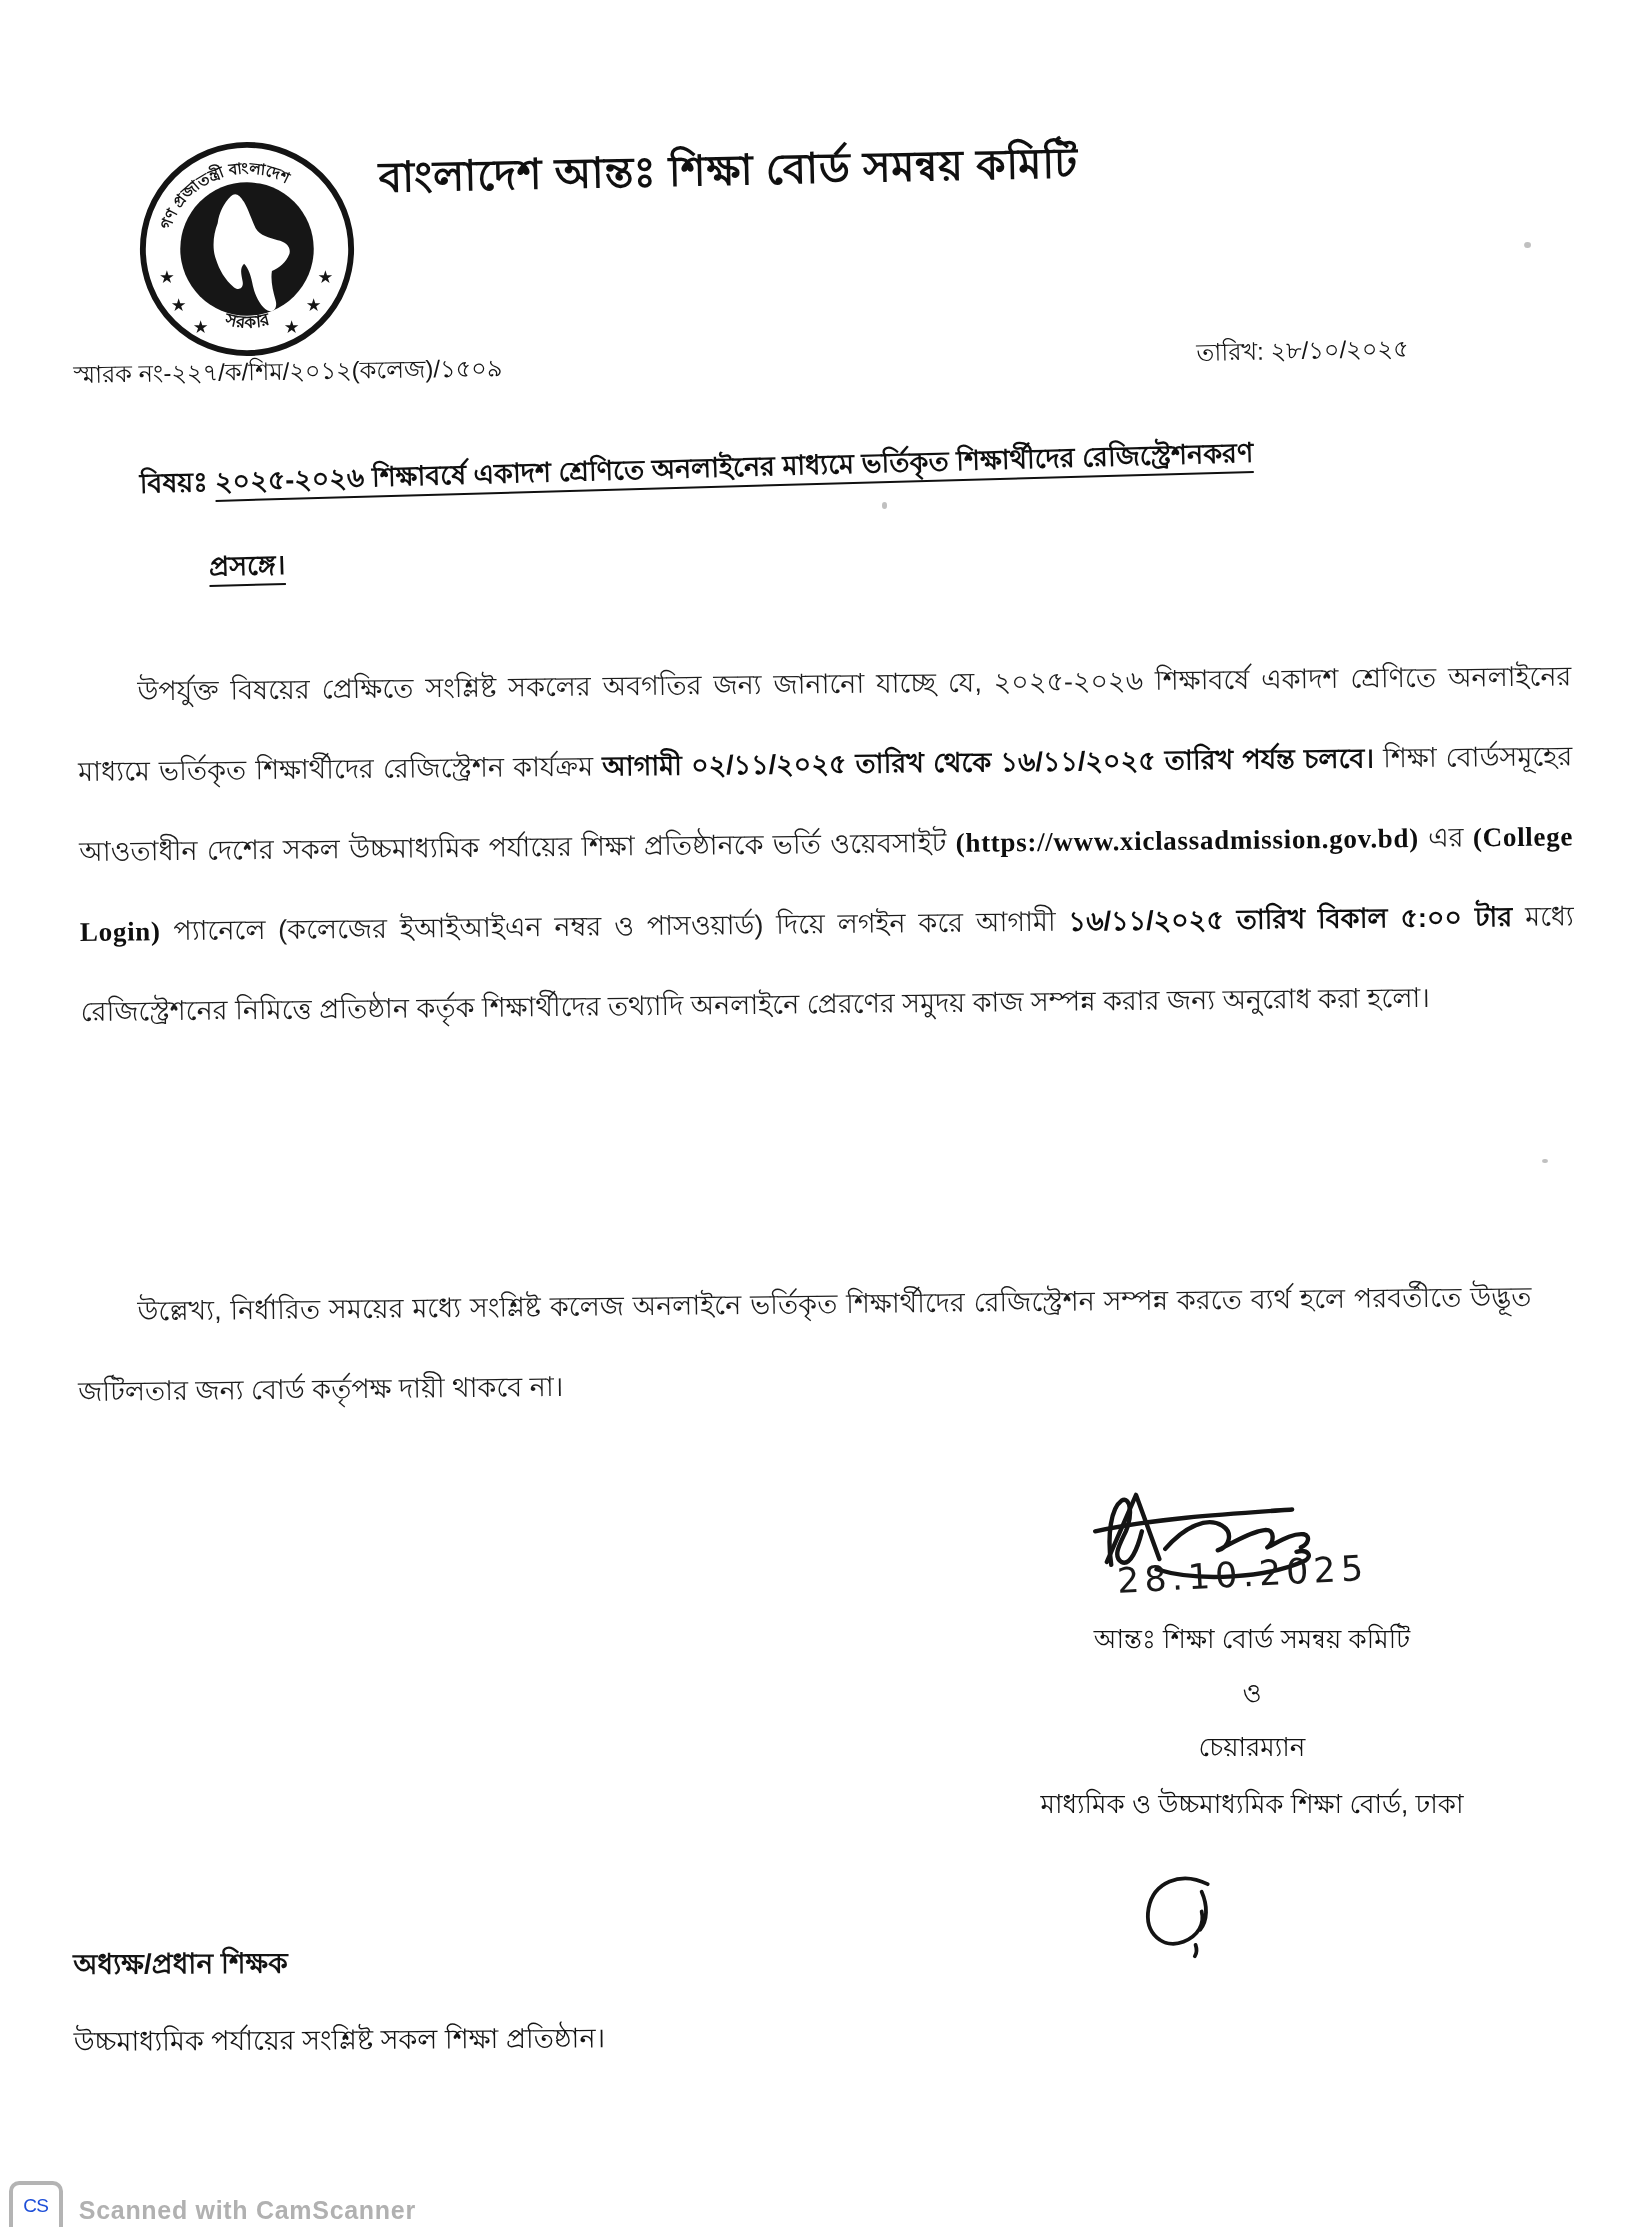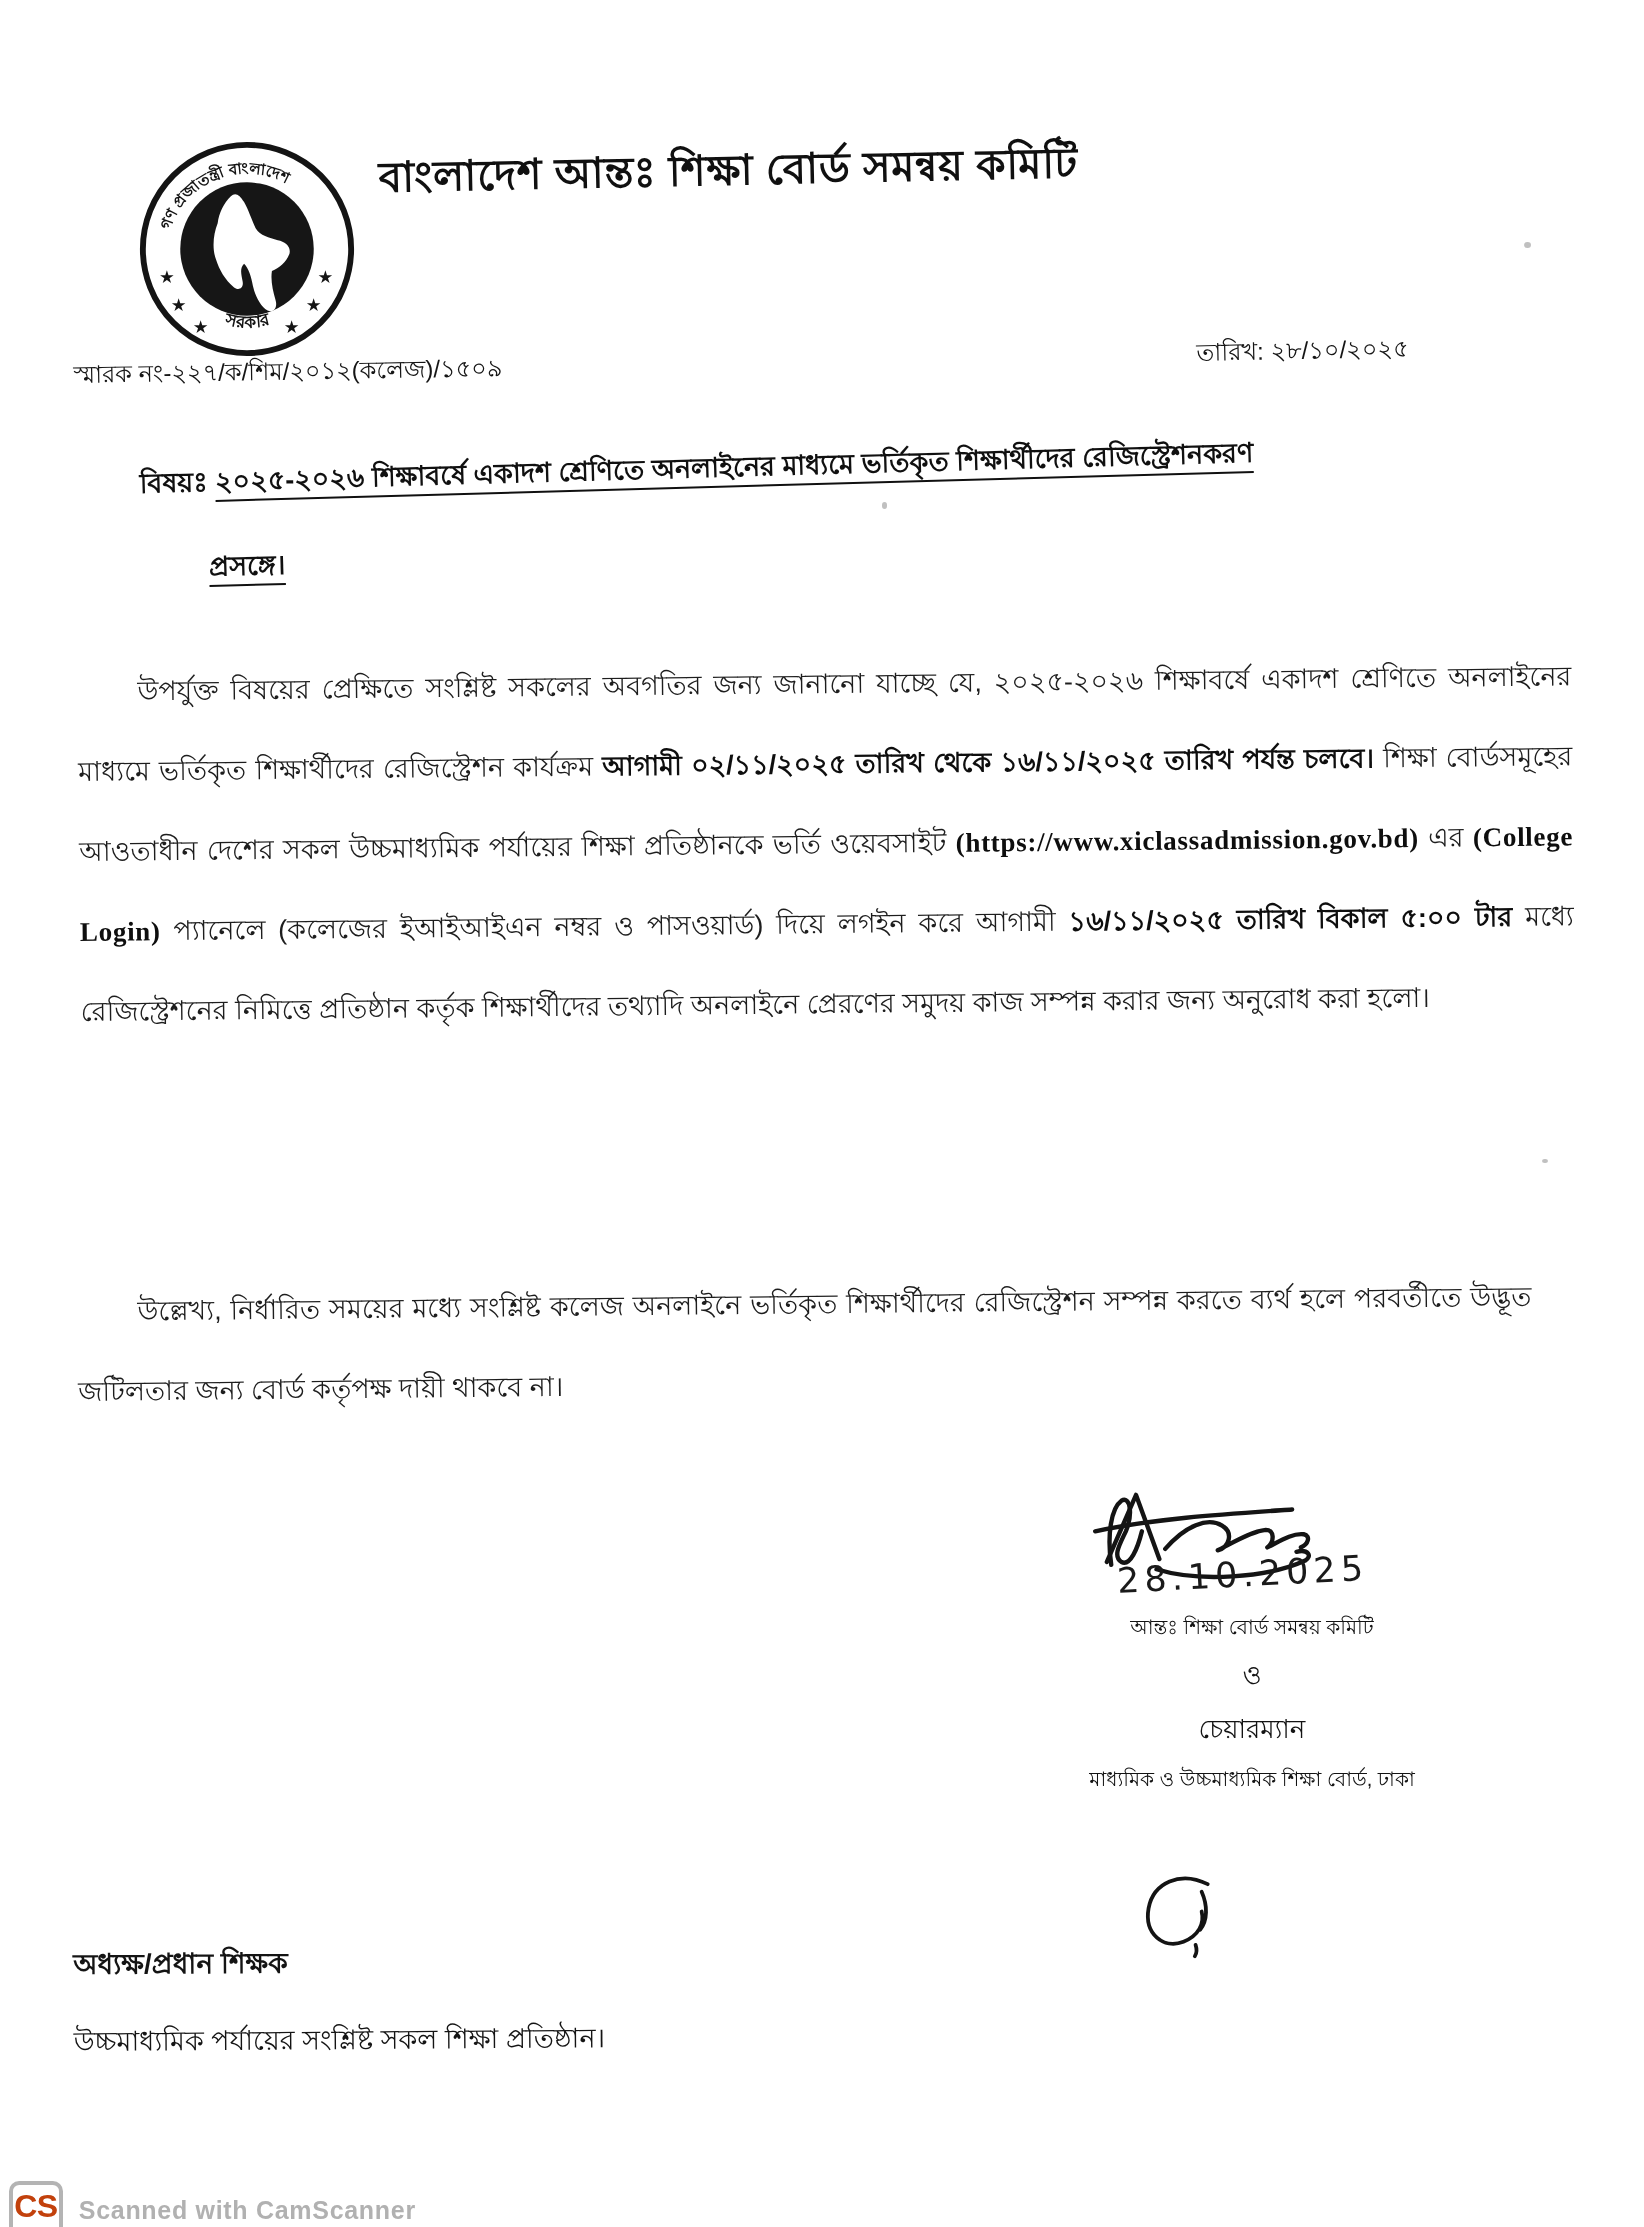--- a/index.html
+++ b/index.html
@@ -62,37 +62,37 @@
     transform:rotate(-3deg);transform-origin:left top;
     font-family:"DejaVu Sans",sans-serif;
   }
   .sig-block{
     position:absolute;left:931px;top:1606px;width:642px;
     text-align:center;color:#131313;
   }
   .sig-block div{margin-bottom:10.2px;}
   .sig-name{font-size:28px;font-weight:bold;}
   .sig-role{font-size:26px;margin-top:4.4px;}
-  .sig-org{font-size:20px;margin-top:6px;}
+  .sig-org{font-size:26px;margin-top:13px;}
   .sig-and{font-size:26px;margin-top:1.5px;}
   .scribble{position:absolute;left:1133px;top:1869px;width:110px;height:91px;}
   
   .recipient{position:absolute;left:73px;top:1943px;color:#141414;
     transform:rotate(-0.4deg);transform-origin:left top;}
   .recipient-line1{font-size:28px;font-weight:bold;}
   .recipient-line2{font-size:27px;margin-top:31px;}
   
   .cs-footer{position:absolute;left:8.8px;top:2181px;display:flex;align-items:center;}
   .cs-icon{
     position:relative;width:54px;height:58px;
     border:4.4px solid #b4b4b4;border-radius:10.2px;
     box-sizing:border-box;background:#fff;
     display:flex;align-items:center;justify-content:center;
   }
-  .cs-icon span{font-size:32px;font-weight:bold;color:#c2410c;letter-spacing:-0.7px;margin-top:-7.3px;}
+  .cs-icon span{font-size:19px;font-weight:normal;color:#1d4ed8;letter-spacing:-0.7px;margin-top:-7.3px;}
   .cs-icon::after{
     content:"";position:absolute;left:-4.4px;right:-4.4px;bottom:-4.4px;height:11.7px;
     background:#b4b4b4;border-radius:0 0 8.8px 8.8px;
   }
   .cs-text{margin-left:16px;font-size:25px;color:#b1b1b1;letter-spacing:0.7px;font-weight:bold;}
   
   .speck{position:absolute;background:#8d8d8d;border-radius:50%;opacity:.55;}
   .speck.s1{left:1524px;top:242px;width:6.6px;height:5.8px;}
   .speck.s2{left:882px;top:502px;width:5.1px;height:6.6px;}
   .speck.s3{left:1542px;top:1159px;width:5.8px;height:4.4px;}

